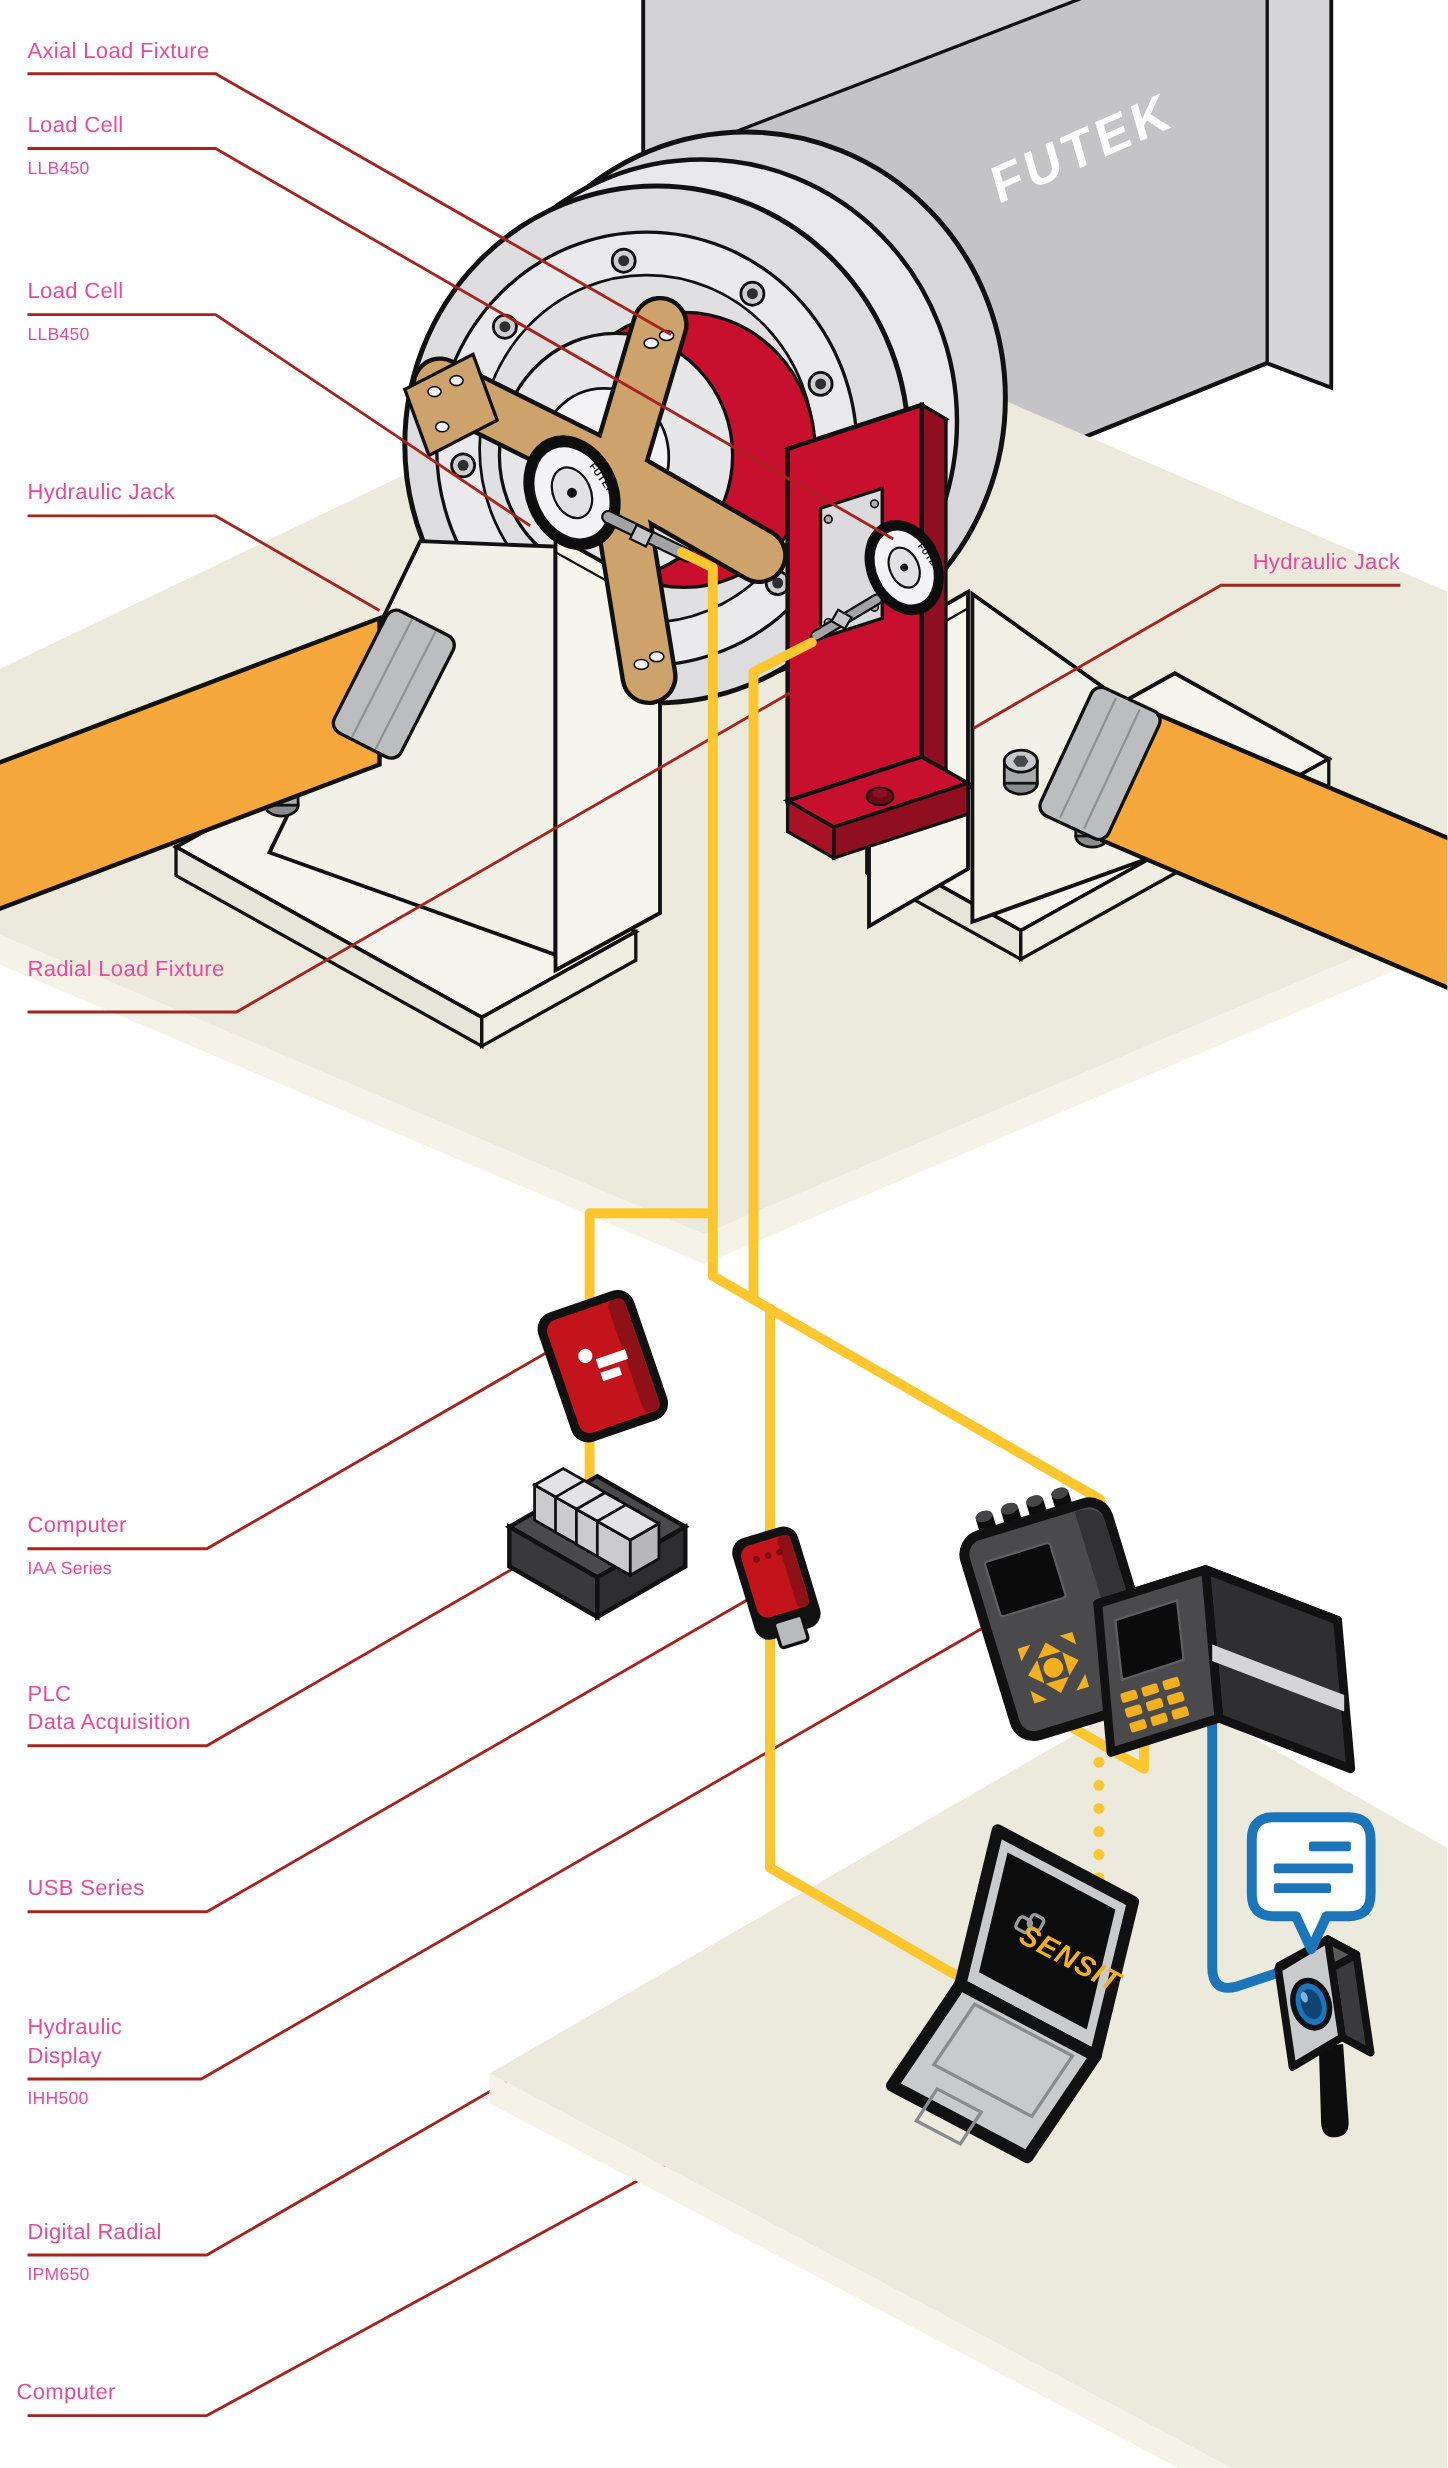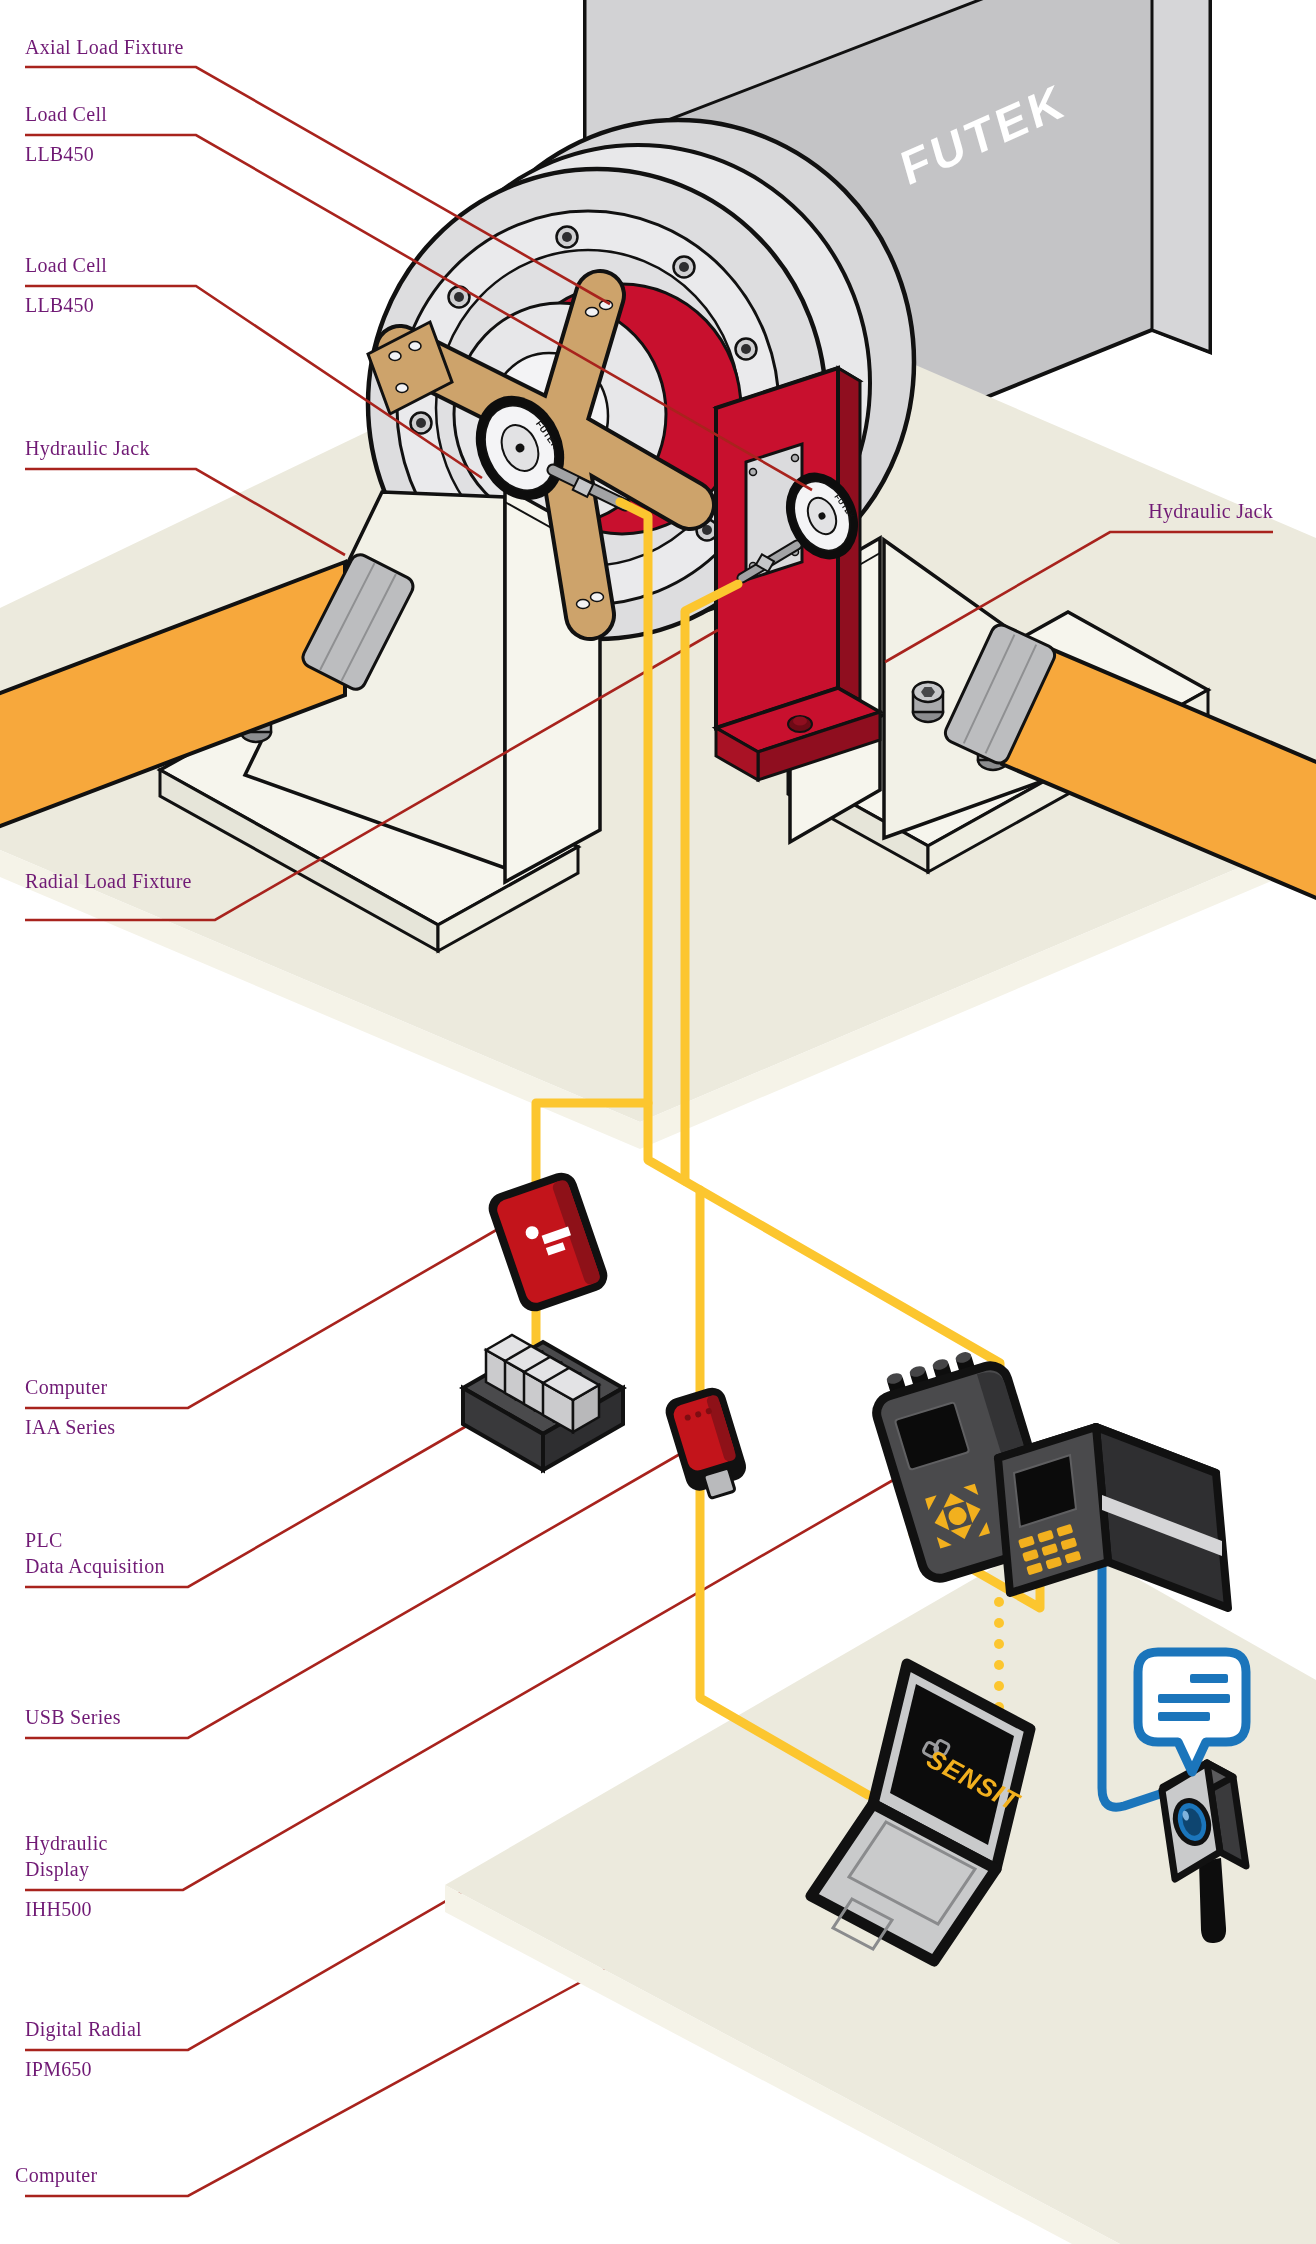--- a/index.html
+++ b/index.html
@@ -1,20 +1,20 @@
 <!DOCTYPE html>
 <html><head>
 <meta charset="utf-8">
 <style>
   html,body{margin:0;padding:0;background:#fff;}
   .canvas{position:relative;width:1316px;height:2244px;background:#fff;overflow:hidden;
           font-family:"Liberation Sans",sans-serif;}
   .art{position:absolute;left:0;top:0;}
-  .lbl{position:absolute;color:#701a75;font-size:20px;letter-spacing:.3px;line-height:26px;white-space:nowrap;font-family:Liberation Serif, serif;}
-  .lbl .model{font-size:20px;letter-spacing:.2px;}
+  .lbl{position:absolute;color:#ec4899;font-size:20px;letter-spacing:.3px;line-height:26px;white-space:nowrap;}
+  .lbl .model{font-size:16px;letter-spacing:.2px;}
   .lbl-right{text-align:right;}
   .m-gap{margin-top:14px;}
 </style>
 </head>
 <body>
 
 <div class="canvas">
 
 <svg class="art" width="1316" height="2244" viewBox="0 0 1316 2244">
 

